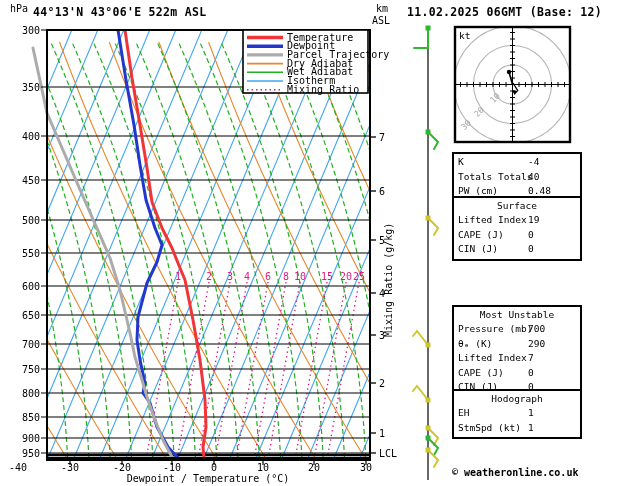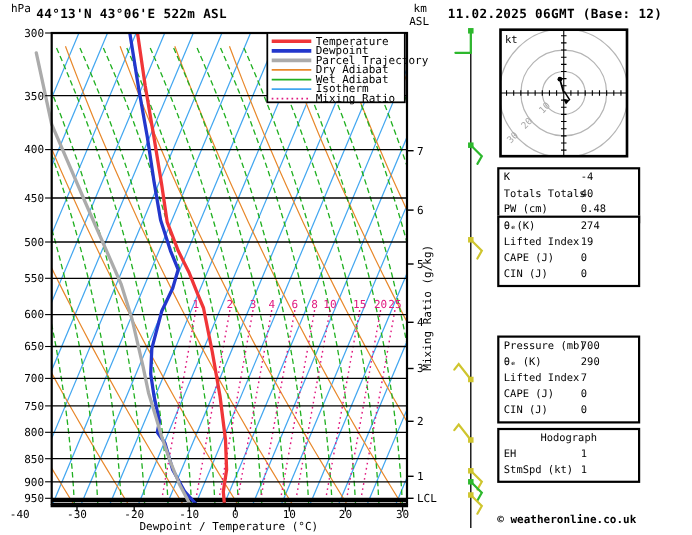--- a/index.html
+++ b/index.html
@@ -351,26 +351,27 @@
     </g>
   </svg>
 
 <div id="tables">
     <div class="tbl" style="top: 152px;">
       <div class="row"><span class="lbl">K</span><span class="val">-4</span></div>
       <div class="row"><span class="lbl">Totals Totals</span><span class="val">40</span></div>
       <div class="row"><span class="lbl">PW (cm)</span><span class="val">0.48</span></div>
     </div>
     <div class="tbl" style="top: 196px;">
-      <div class="row"><span class="lbl">θₑ(K)</span><span class="val">274</span></div>
+      <div class="ttl">Surface</div>
       <div class="row"><span class="lbl">Lifted Index</span><span class="val">19</span></div>
       <div class="row"><span class="lbl">CAPE (J)</span><span class="val">0</span></div>
       <div class="row"><span class="lbl">CIN (J)</span><span class="val">0</span></div>
     </div>
     <div class="tbl" style="top: 305px;">
+      <div class="ttl">Most Unstable</div>
       <div class="row"><span class="lbl">Pressure (mb)</span><span class="val">700</span></div>
       <div class="row"><span class="lbl">θₑ (K)</span><span class="val">290</span></div>
       <div class="row"><span class="lbl">Lifted Index</span><span class="val">7</span></div>
       <div class="row"><span class="lbl">CAPE (J)</span><span class="val">0</span></div>
       <div class="row"><span class="lbl">CIN (J)</span><span class="val">0</span></div>
     </div>
     <div class="tbl" style="top: 389px;">
       <div class="ttl">Hodograph</div>
       <div class="row"><span class="lbl">EH</span><span class="val">1</span></div>
       <div class="row"><span class="lbl">StmSpd (kt)</span><span class="val">1</span></div>

